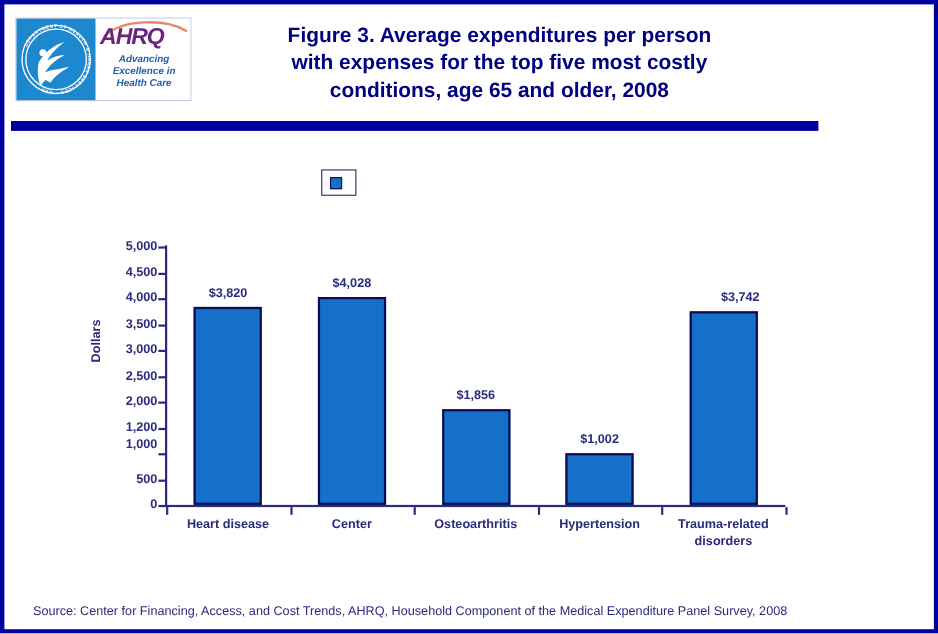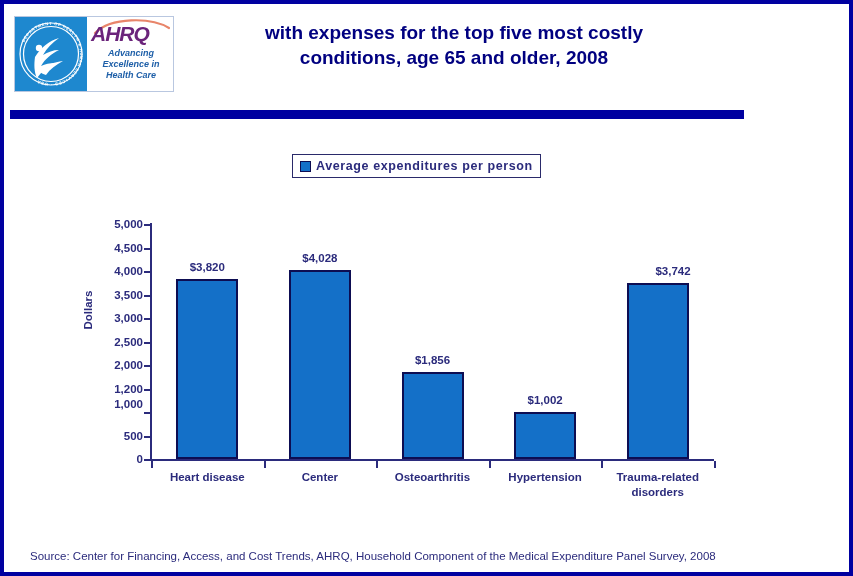--- a/index.html
+++ b/index.html
@@ -310,30 +310,30 @@
         <div class="ahrq-wordmark">AHRQ</div>
         <div class="ahrq-tagline">
           <div>Advancing</div>
           <div>Excellence in</div>
           <div>Health Care</div>
         </div>
       </div>
     </div>
 
     <div id="title">
+      <div>Figure 3. Average expenditures per person</div>
       <div>with expenses for the top five most costly</div>
       <div>conditions, age 65 and older, 2008</div>
     </div>
 
     <div id="header-rule"></div>
   </div>
 
   <div id="legend">
     <span id="legend-swatch"></span>
-    <span id="legend-label">Average expenditures per person</span>
   </div>
 
   <div id="plot">
     <div id="ylabel">Dollars</div>
     <div id="ytick-labels">
         <div class="ytick-label" style="top: 220px;">5,000</div>
         <div class="ytick-label" style="top: 243.5px;">4,500</div>
         <div class="ytick-label" style="top: 267px;">4,000</div>
         <div class="ytick-label" style="top: 290.5px;">3,500</div>
         <div class="ytick-label" style="top: 314px;">3,000</div>

